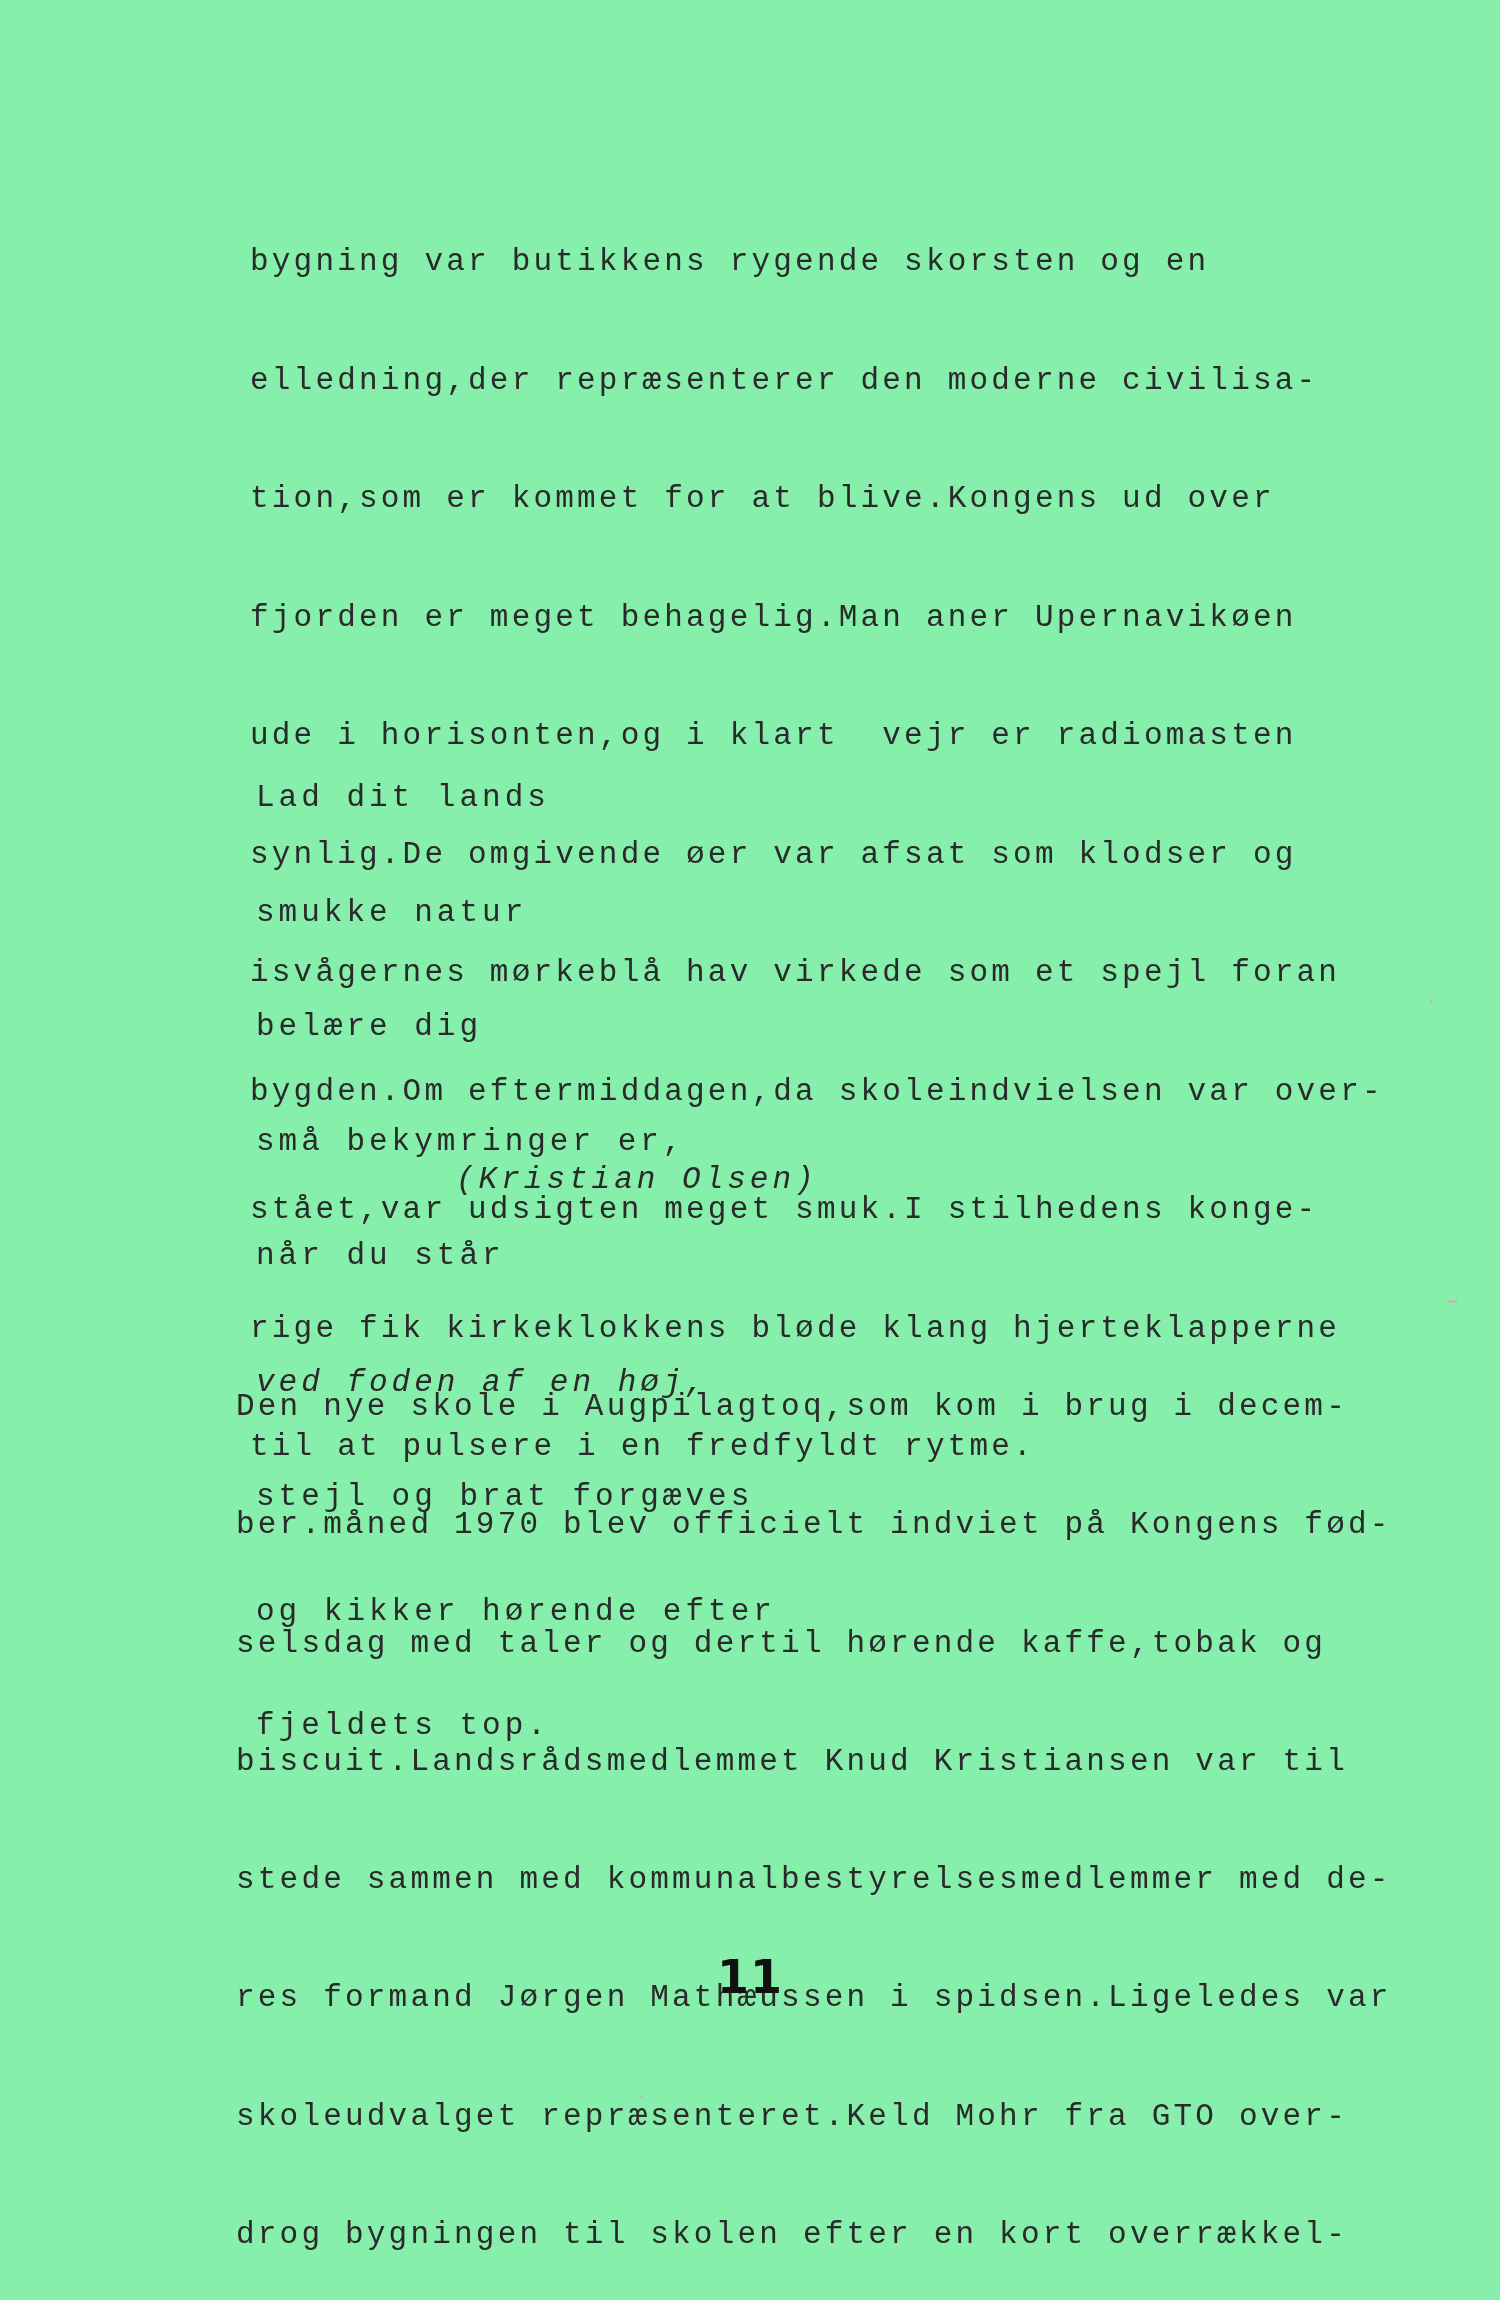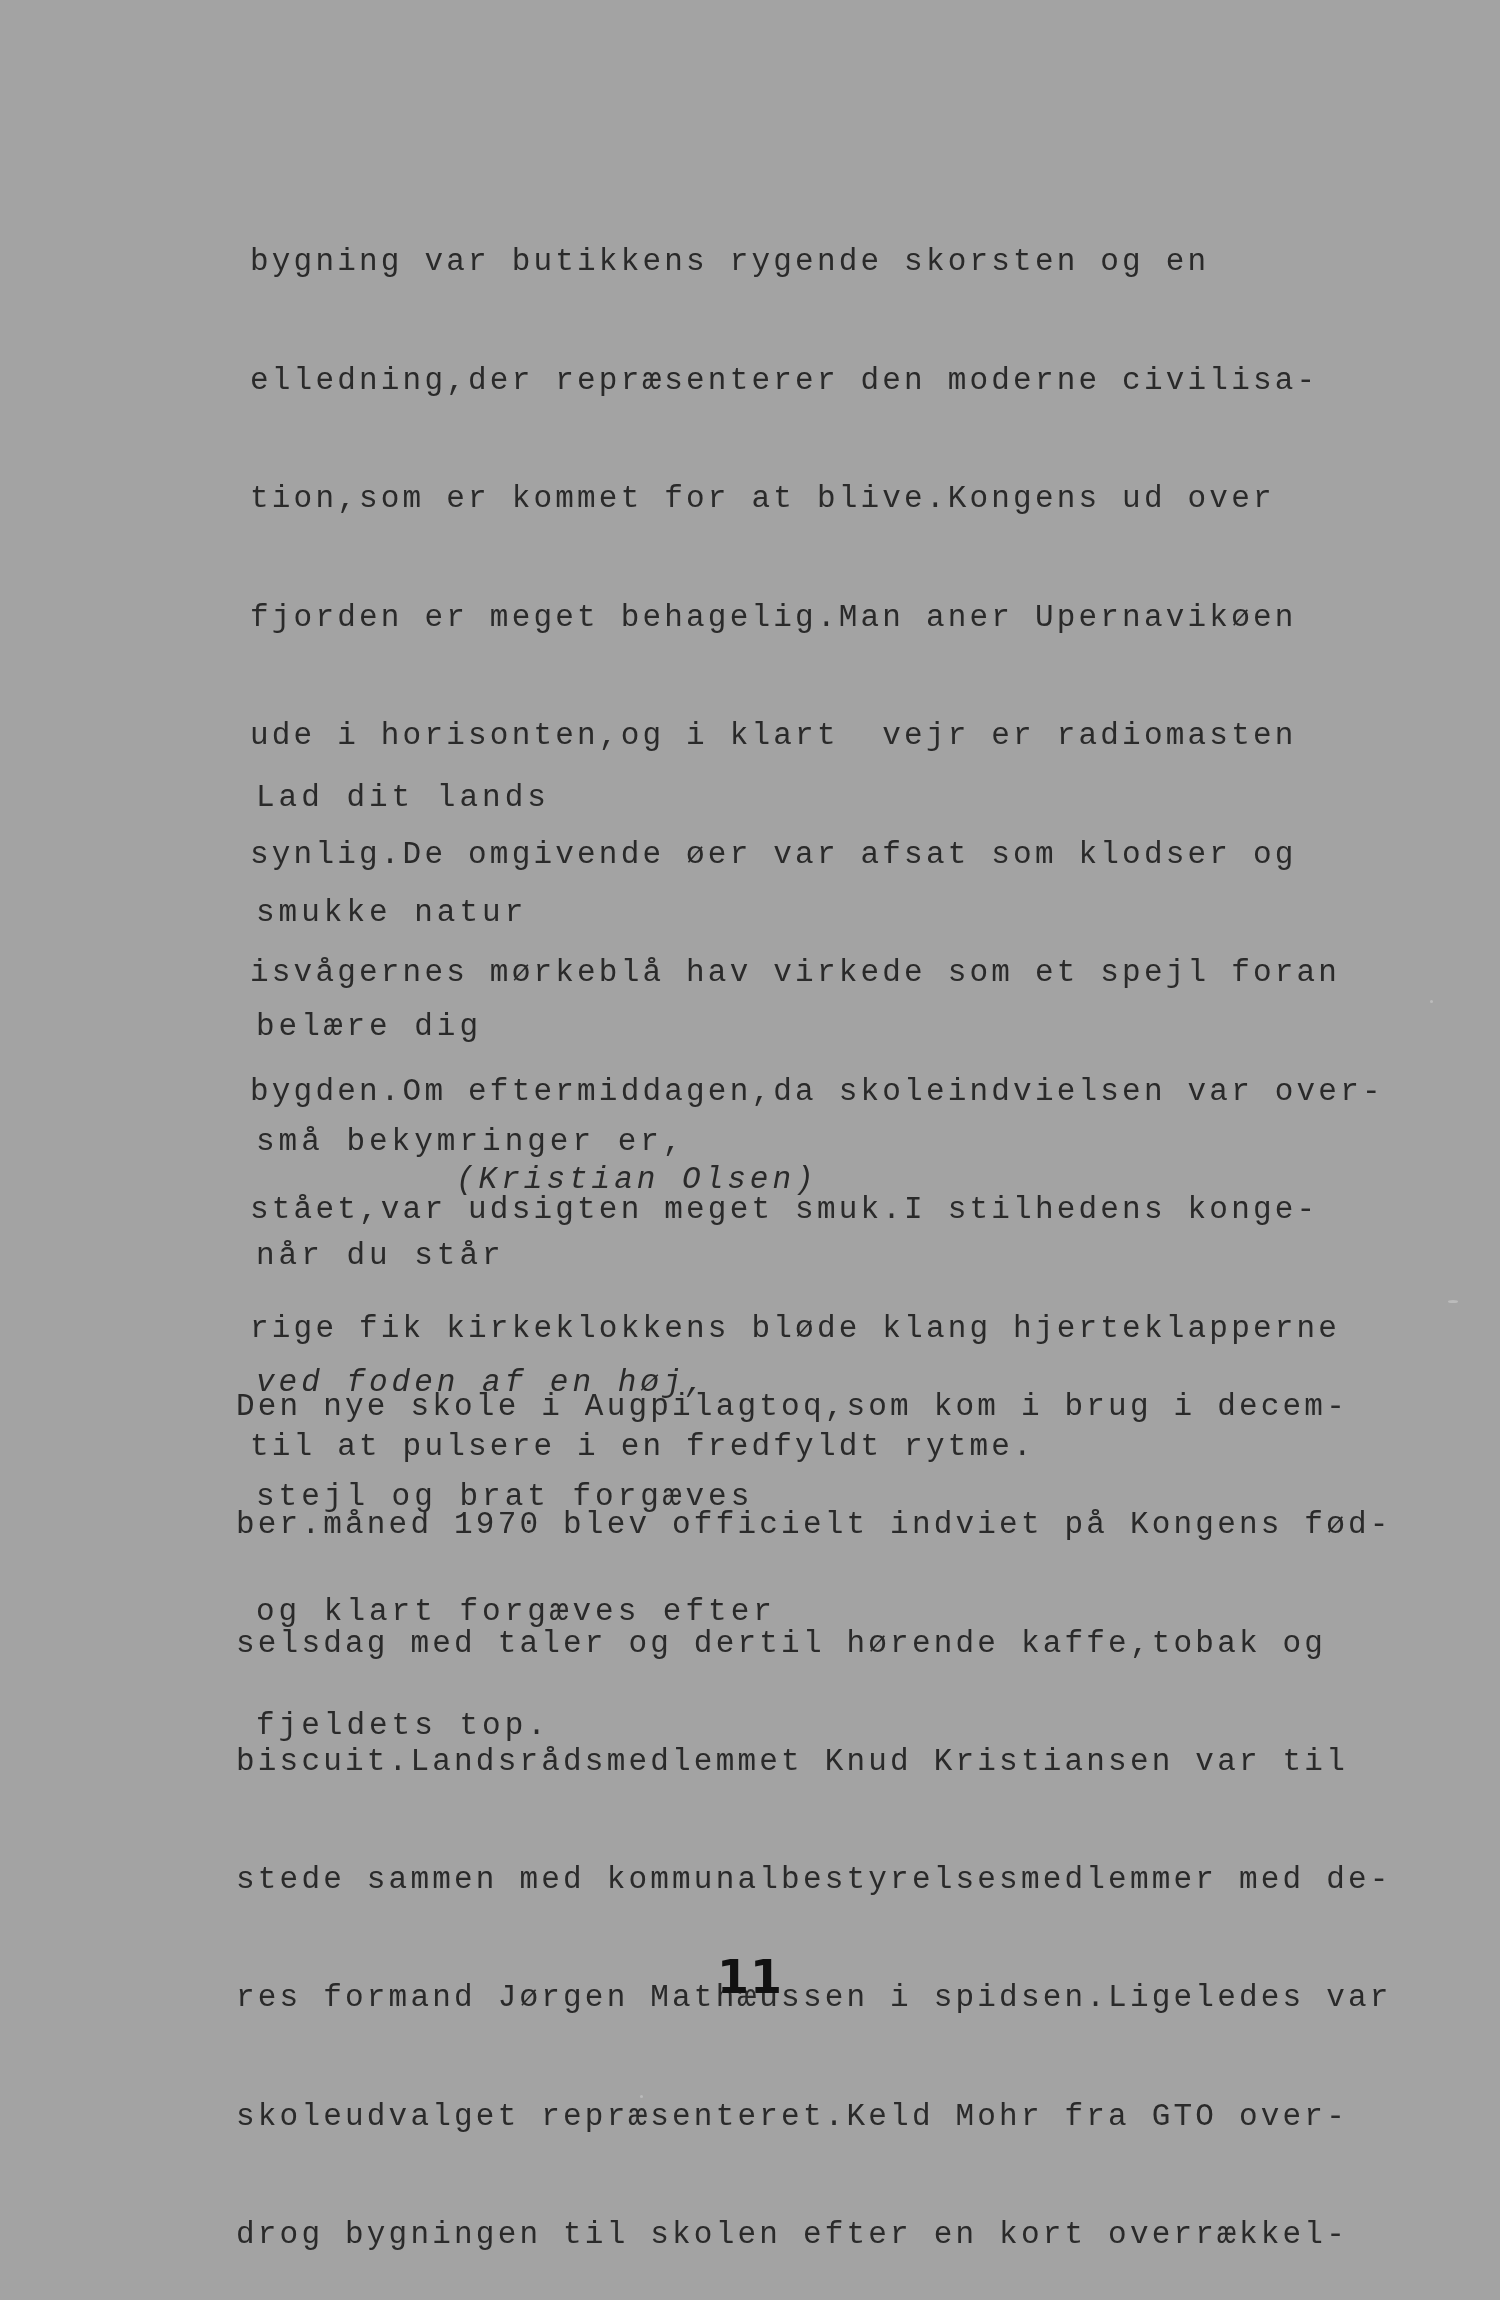--- a/index.html
+++ b/index.html
@@ -12,21 +12,21 @@
       height: 2300px;
       position: relative;
       overflow: hidden;
       color: #2a2a2a;
       font-family: "Liberation Mono", "DejaVu Sans Mono", monospace;
     }
     .page {
       position: absolute;
       left: 0; top: 0;
       width: 1500px; height: 2300px;
-      background: #a3a3a3;
+      background: #86efac;
     }
     .block {
       position: absolute;
       font-size: 31px;
       letter-spacing: 3.2px;
       white-space: pre;
     }
     .line {
       display: block;
       height: 48px;
@@ -84,21 +84,21 @@
   </div>
 
   <div id="poem" class="block">
     <span class="line">Lad dit lands</span>
     <span class="line">smukke natur</span>
     <span class="line">belære dig</span>
     <span class="line">små bekymringer er,</span>
     <span class="line">når du står</span>
     <span class="line gap">ved foden af en høj,</span>
     <span class="line">stejl og brat forgæves</span>
-    <span class="line">og klart forgæves efter</span>
+    <span class="line">og kikker hørende efter</span>
     <span class="line">fjeldets top.</span>
   </div>
 
   <div id="attribution">(Kristian Olsen)</div>
 
   <div id="para2" class="block">
     <span class="line">Den nye skole i Augpilagtoq,som kom i brug i decem-</span>
     <span class="line">ber.måned 1970 blev officielt indviet på Kongens fød-</span>
     <span class="line">selsdag med taler og dertil hørende kaffe,tobak og</span>
     <span class="line">biscuit.Landsrådsmedlemmet Knud Kristiansen var til</span>

